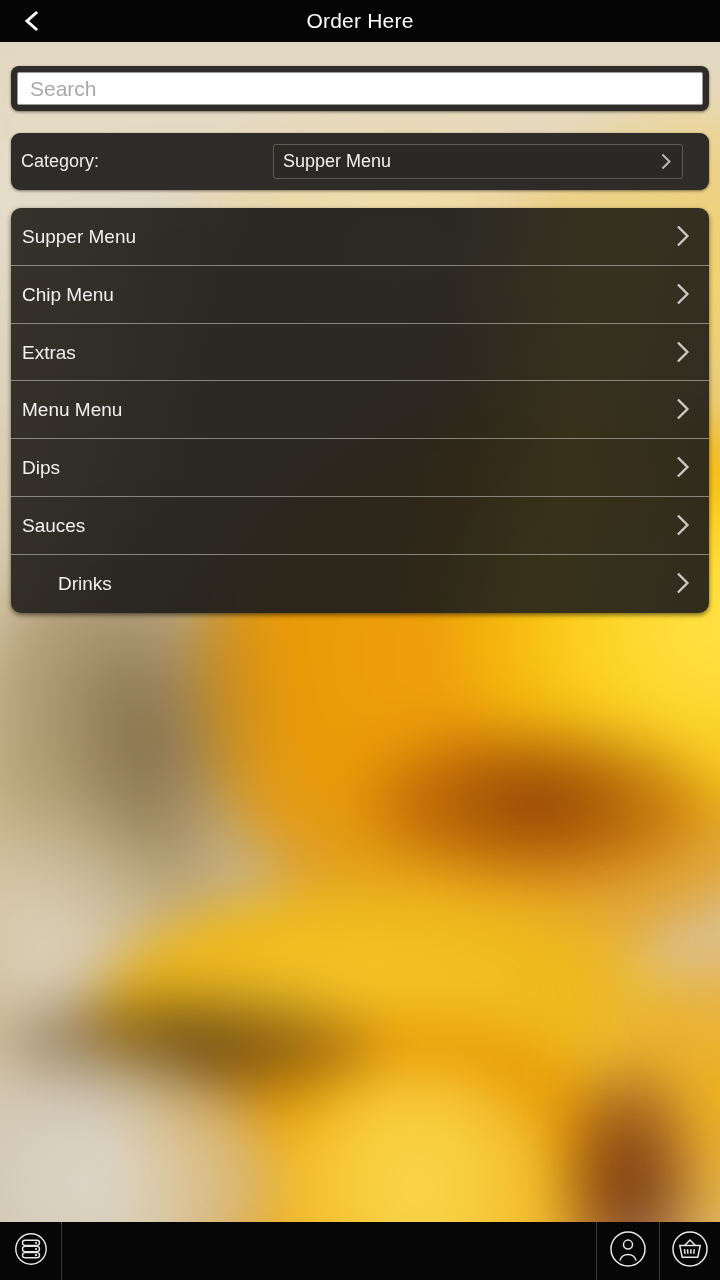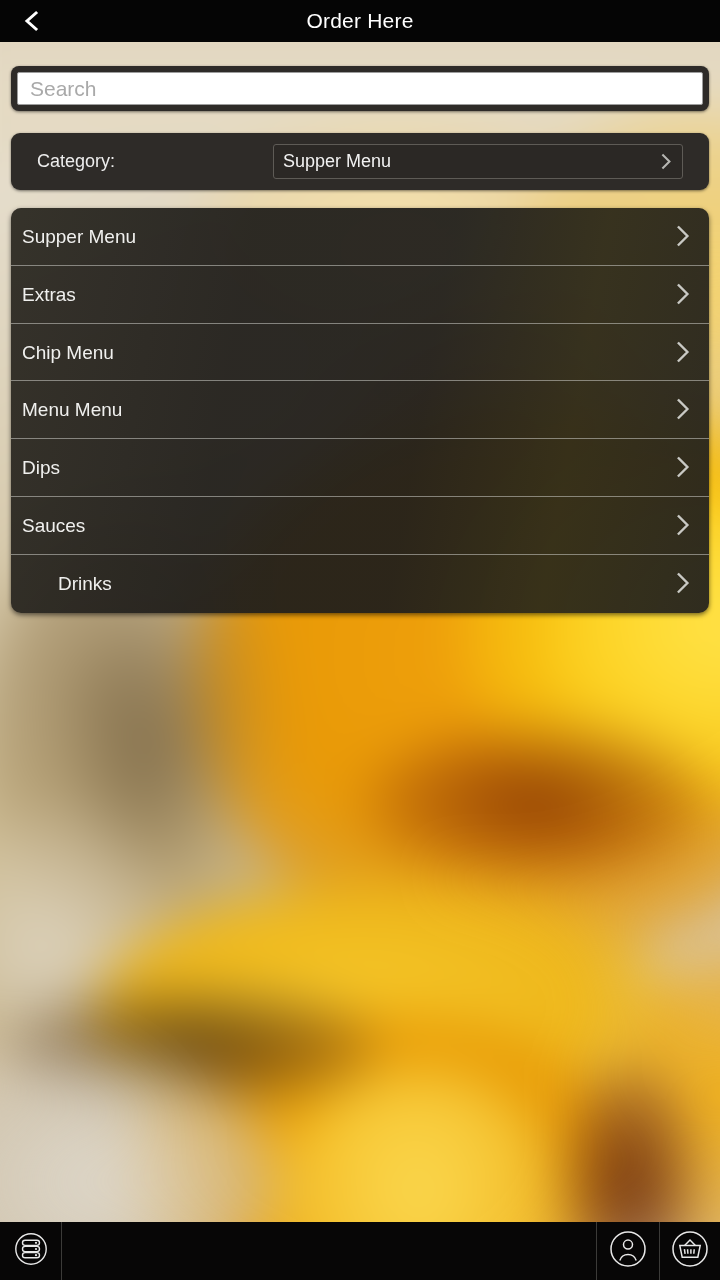--- a/index.html
+++ b/index.html
@@ -141,21 +141,21 @@
     left: 11px; top: 133px;
     width: 698px; height: 57px;
     box-sizing: border-box;
     background: #2e2b28;
     border-radius: 9px;
     box-shadow: 0 1px 3px rgba(0,0,0,0.5);
     z-index: 20;
   }
   .category-label {
     position: absolute;
-    left: 26px; top: 0;
+    left: 10px; top: 0;
     height: 57px; line-height: 57px;
     color: #ededed;
     font-size: 18px;
   }
   .category-select {
     position: absolute;
     left: 262px; top: 11px;
     width: 410px; height: 35px;
     box-sizing: border-box;
     border: 1px solid #5e5b56;
@@ -311,30 +311,30 @@
     <div class="menu-item">
       <span class="menu-item-label">Supper Menu</span>
       <span class="menu-item-chevron">
         <svg width="26" height="26" viewBox="0 0 24 24" fill="none" stroke="#c9c9c4" stroke-width="2.2" stroke-linecap="square" stroke-linejoin="miter">
           <polyline points="9,4 17,12 9,20"></polyline>
         </svg>
       </span>
     </div>
 
     <div class="menu-item">
+      <span class="menu-item-label">Chip Menu</span>
+      <span class="menu-item-chevron">
+        <svg width="26" height="26" viewBox="0 0 24 24" fill="none" stroke="#c9c9c4" stroke-width="2.2" stroke-linecap="square" stroke-linejoin="miter">
+          <polyline points="9,4 17,12 9,20"></polyline>
+        </svg>
+      </span>
+    </div>
+
+    <div class="menu-item">
       <span class="menu-item-label">Extras</span>
-      <span class="menu-item-chevron">
-        <svg width="26" height="26" viewBox="0 0 24 24" fill="none" stroke="#c9c9c4" stroke-width="2.2" stroke-linecap="square" stroke-linejoin="miter">
-          <polyline points="9,4 17,12 9,20"></polyline>
-        </svg>
-      </span>
-    </div>
-
-    <div class="menu-item">
-      <span class="menu-item-label">Chip Menu</span>
       <span class="menu-item-chevron">
         <svg width="26" height="26" viewBox="0 0 24 24" fill="none" stroke="#c9c9c4" stroke-width="2.2" stroke-linecap="square" stroke-linejoin="miter">
           <polyline points="9,4 17,12 9,20"></polyline>
         </svg>
       </span>
     </div>
 
     <div class="menu-item">
       <span class="menu-item-label">Menu Menu</span>
       <span class="menu-item-chevron">

